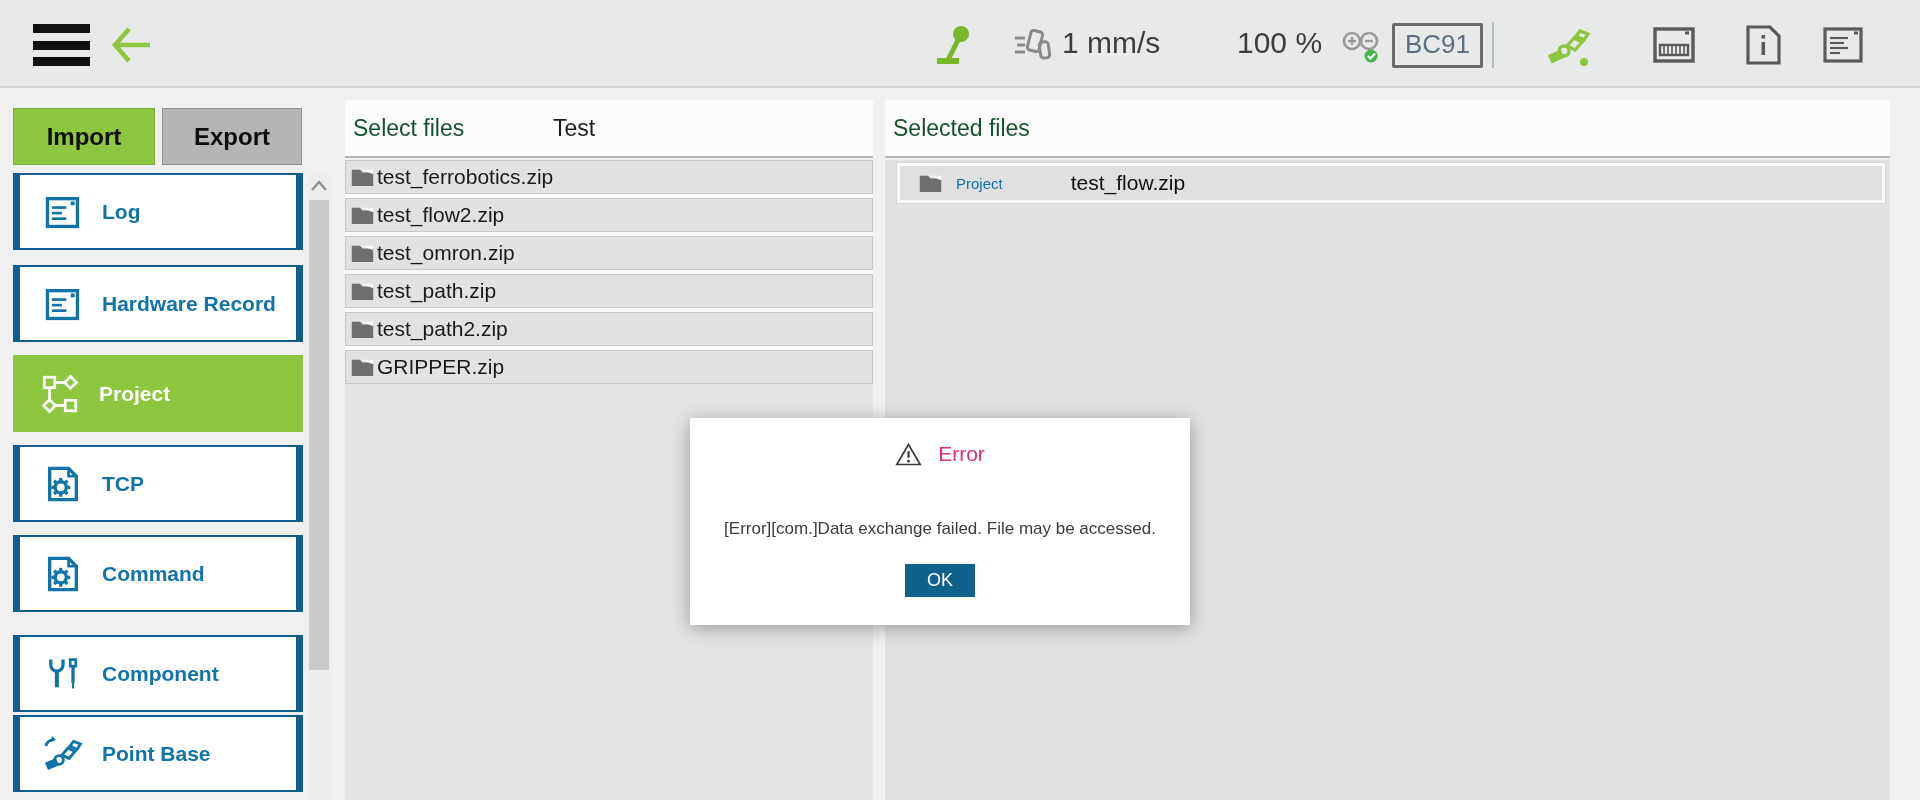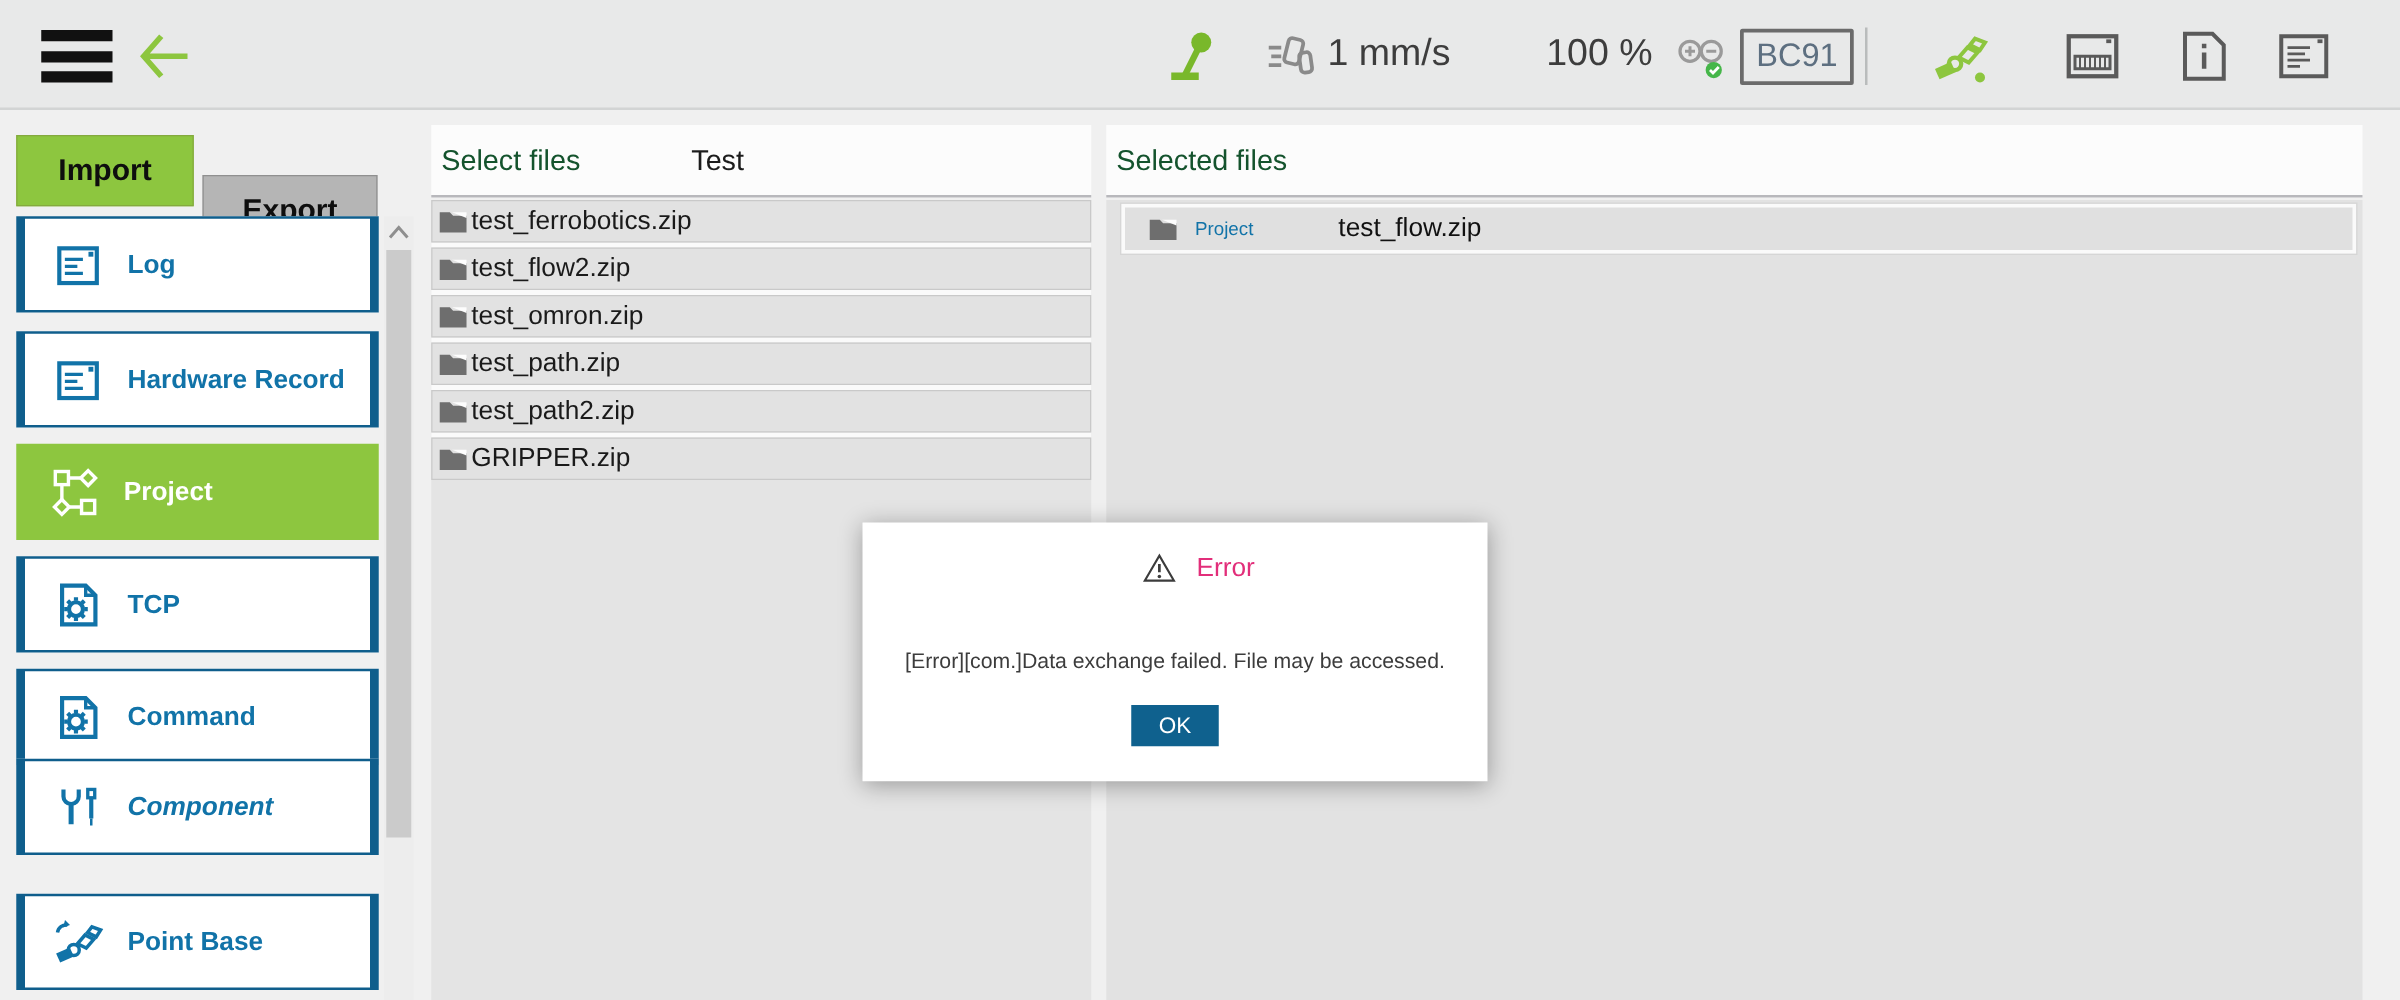--- a/index.html
+++ b/index.html
@@ -28,21 +28,21 @@
   }
   .tb-divider { position:absolute; left:1492px; top:22px; width:2px; height:46px; background:#b9bcbc; }
 
   
   .btn-import, .btn-export {
     position:absolute; top:108px; height:57px;
     display:flex; align-items:center; justify-content:center;
     font-size:24px; color:#0e0e0e; cursor:pointer;font-weight:bold;
   }
   .btn-import { left:13px; width:142px; background:#8dc63f; border:1px solid #84a93e; }
-  .btn-export { left:162px; width:140px; background:#b5b5b5; border:1px solid #909090;margin-top:32px; }
+  .btn-export { left:162px; width:140px; background:#b5b5b5; border:1px solid #909090; }
 
   .menu-item {
     position:absolute; left:13px; width:290px; height:77px;
     background:#ffffff;
     border:2px solid #0f5e8c; border-left-width:7px; border-right-width:7px;
     display:flex; align-items:center; padding-left:20px; cursor:pointer;
   }
   .menu-item .mi-icon { width:46px; height:42px; flex:none; display:flex; align-items:center; justify-content:center; }
   .menu-item .mi-label { font-size:21px; font-weight:bold; color:#1173a8; margin-left:16px; white-space:nowrap; }
   .menu-item.selected { background:#8dc63f; border:none; padding-left:24px; }
@@ -80,21 +80,21 @@
   .sel-row .sel-name { font-size:21px; color:#111; margin-left:68px; }
 
   
   .dialog {
     position:absolute; left:690px; top:418px; width:500px; height:207px;
     background:#ffffff; z-index:60;
     box-shadow:0 3px 18px rgba(0,0,0,0.33);
   }
   .dlg-title {
     position:absolute; top:24px; left:0; width:100%;
-    display:flex; align-items:center; justify-content:center; gap:16px;margin-left:19px;
+    display:flex; justify-content:center; gap:16px;
   }
   .dlg-title .dlg-title-text { font-size:21px; color:#e22e7a; }
   .dlg-message {
     position:absolute; top:101px; left:0; width:100%; text-align:center;
     font-size:17px; color:#3c3c3c; white-space:nowrap;
   }
   .dlg-ok {
     position:absolute; top:146px; left:50%; transform:translateX(-50%);
     width:70px; height:33px; background:#0f618e; color:#ffffff;
     font-size:18px; display:flex; align-items:center; justify-content:center;
@@ -269,21 +269,21 @@
           <line x1="10" y1="15" x2="11.8" y2="16.8"></line>
             <line x1="20.2" y1="25.2" x2="22" y2="27"></line>
           <line x1="22" y1="15" x2="20.2" y2="16.8"></line>
             <line x1="11.8" y1="25.2" x2="10" y2="27"></line>
         </g>
       </svg>
     </span>
     <span class="mi-label">Command</span>
   </div>
 
-  <div class="menu-item" style="top:607px;font-style:italic;">
+  <div class="menu-item" style="top:635px;">
     <span class="mi-icon">
       <svg width="40" height="40" viewBox="0 0 36 36">
         <path d="M7 5 v5 a5.5 5.5 0 0 0 11 0 v-5" fill="none" stroke="#1173a8" stroke-width="3"></path>
         <line x1="12.5" y1="15" x2="12.5" y2="30" stroke="#1173a8" stroke-width="3.6"></line>
         <rect x="24.5" y="5" width="5" height="6" fill="none" stroke="#1173a8" stroke-width="2.4"></rect>
         <line x1="27" y1="11" x2="27" y2="26" stroke="#1173a8" stroke-width="3"></line>
         <line x1="27" y1="26" x2="27" y2="31" stroke="#1173a8" stroke-width="1.8"></line>
       </svg>
     </span>
     <span class="mi-label">Component</span>

